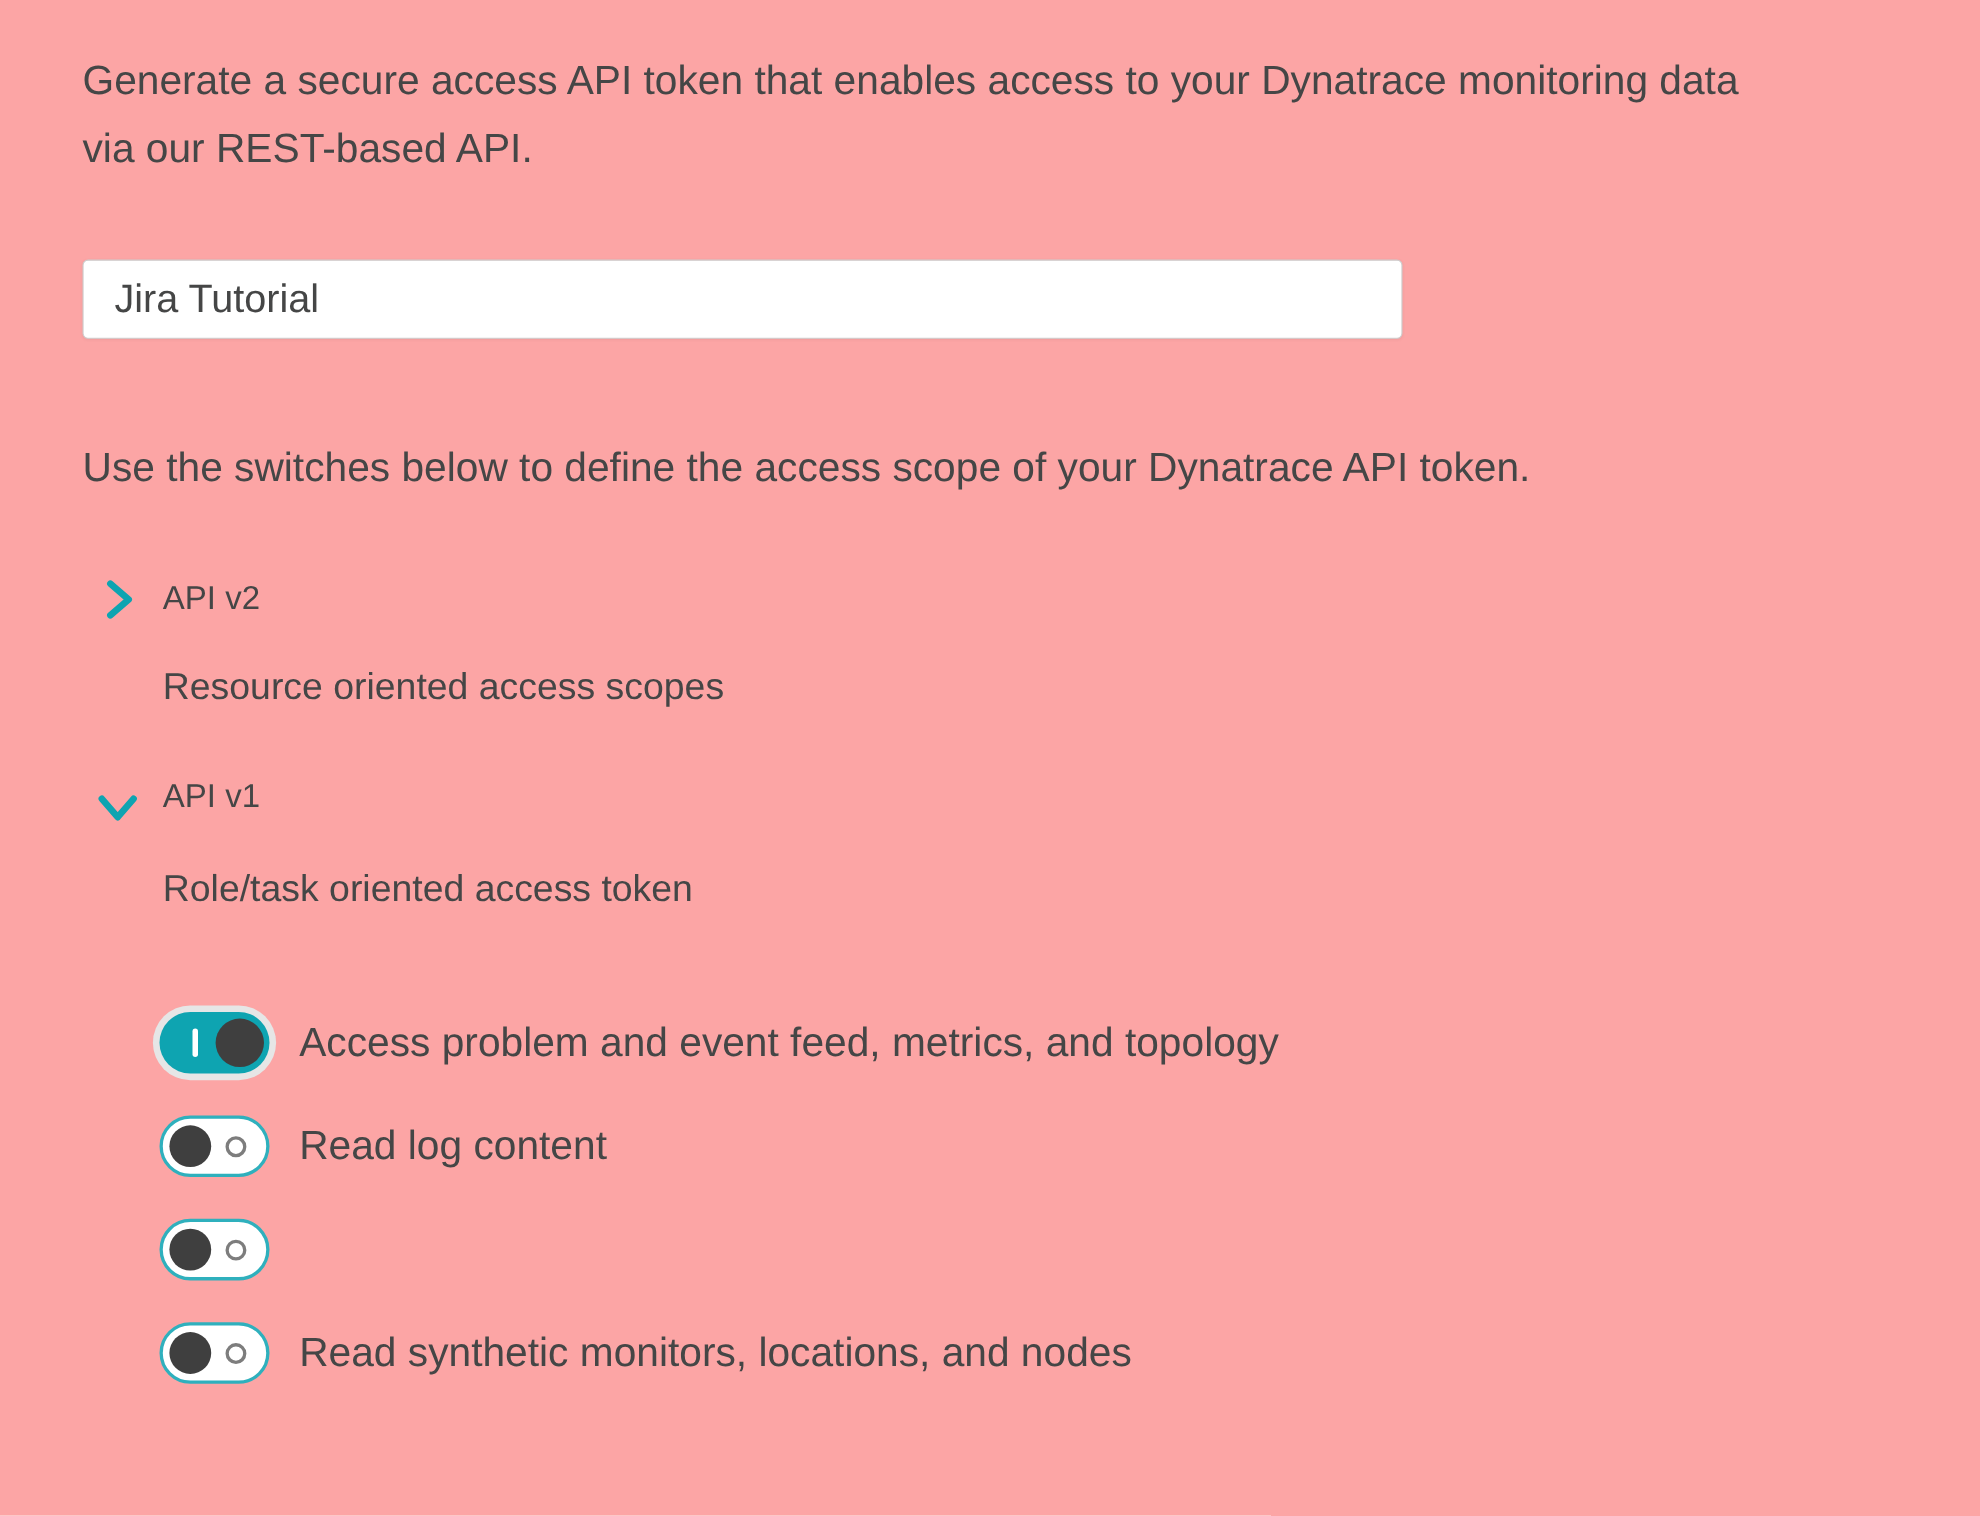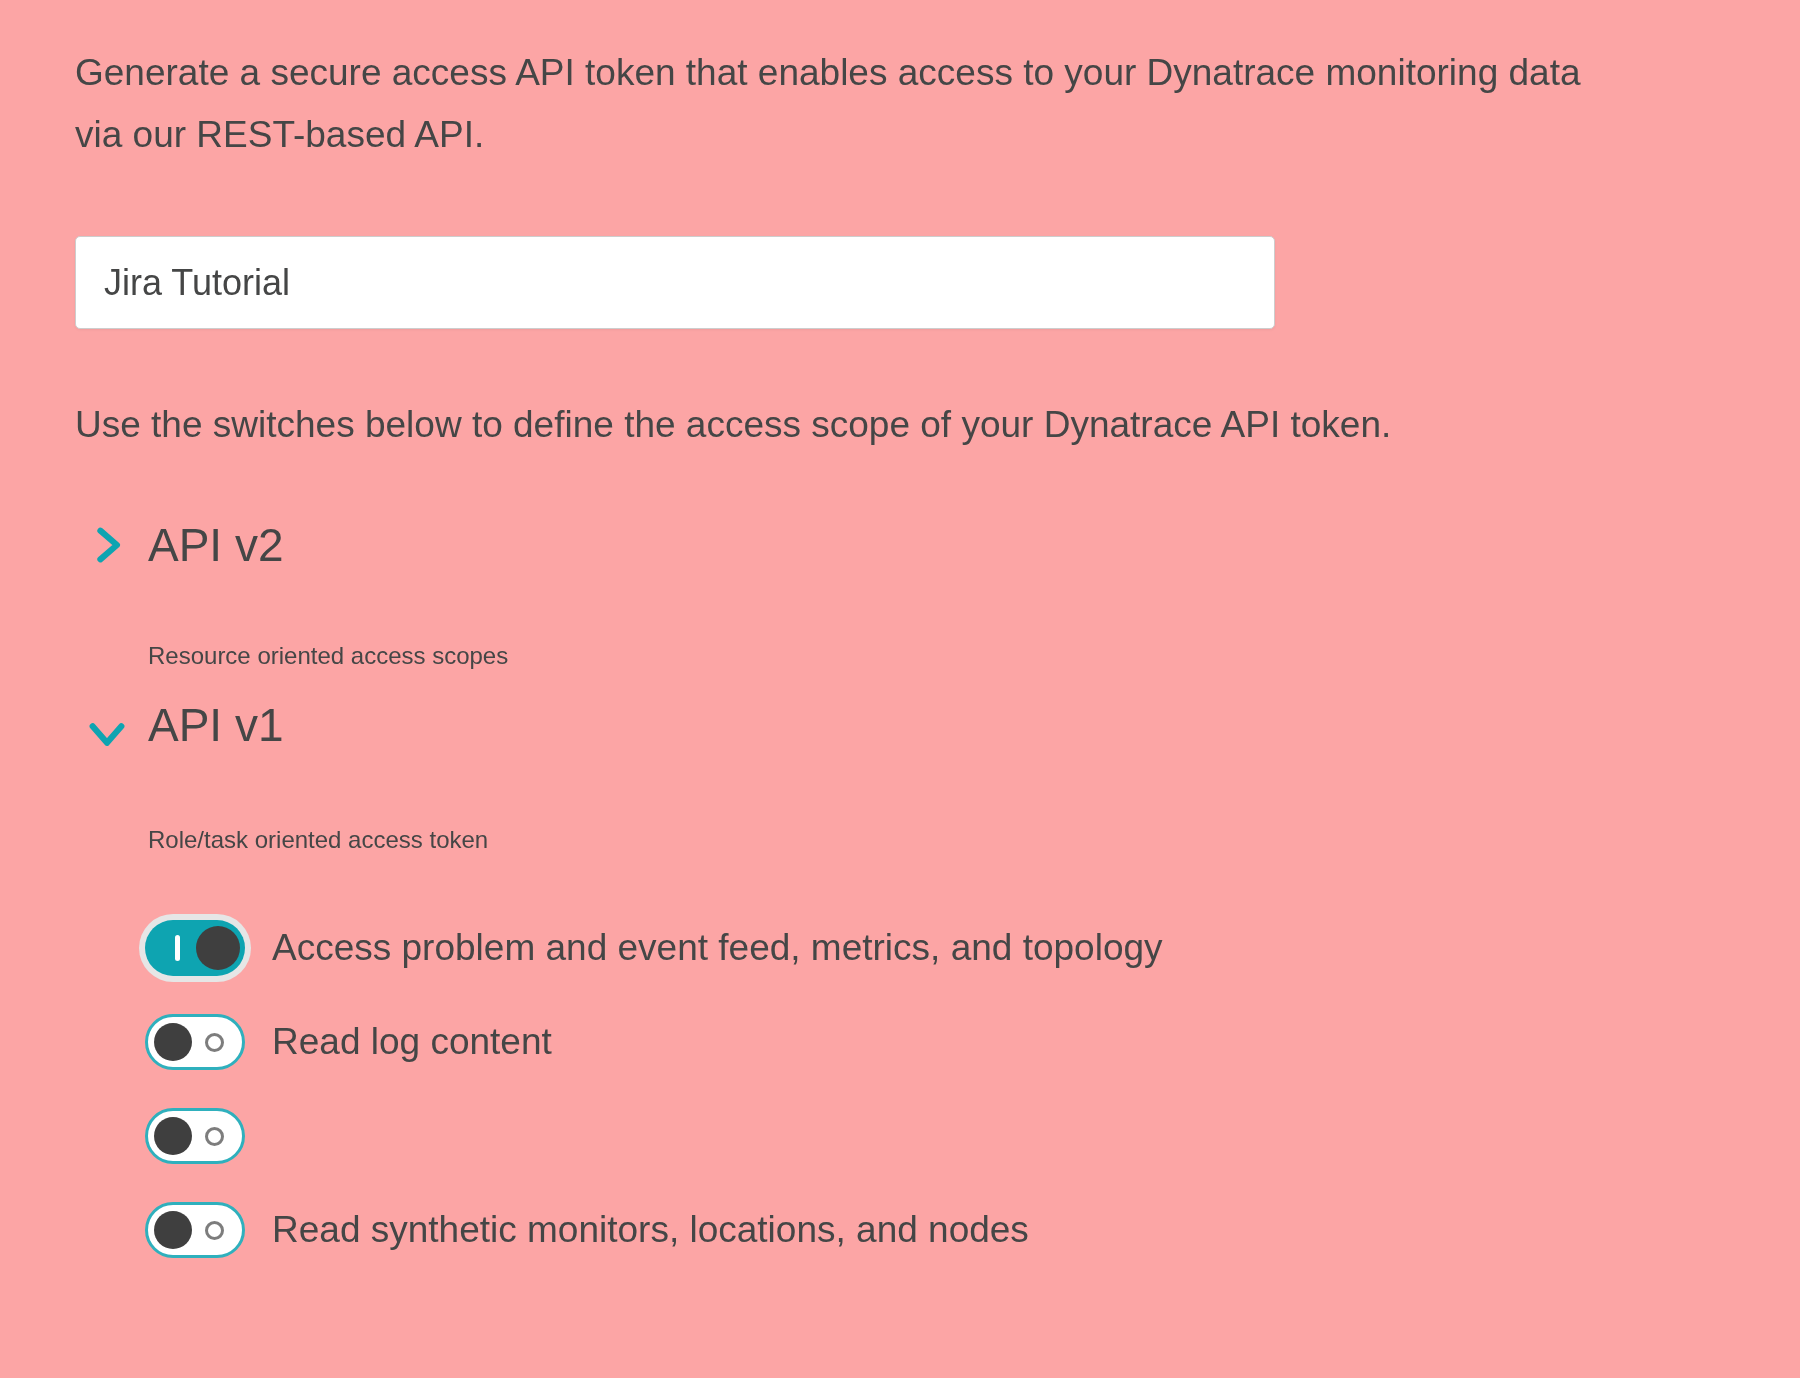--- a/index.html
+++ b/index.html
@@ -27,21 +27,21 @@
     position: absolute;
     left: 75px; top: 42px;
     font-size: 37px;
     line-height: 62px;
     white-space: nowrap;
   }
 
   .token-input {
     position: absolute;
     left: 75px; top: 236px;
-    width: 1200px; height: 93px;
+    width: 1200px; height: 72px;
     box-sizing: border-box;
     border: 1px solid #cdcdcd;
     border-radius: 5px;
     background: #ffffff;
     box-shadow: 0 1px 3px rgba(0,0,0,0.05);
     font-family: "Liberation Sans", sans-serif;
     font-size: 36px;
     color: var(--text, #454646);
     padding: 0 28px;
     outline: none;
@@ -63,32 +63,31 @@
     align-items: center;
     gap: 20px;
     cursor: pointer;
   }
   .section-header.v2 { top: 515px; }
   .section-header.v1 { top: 695px; align-items: flex-end; }
 
   .chevron { width: 42px; height: 42px; flex: 0 0 auto; display: block; }
 
   .section-title {
-    font-size: 46px;
+    font-size: 30px;
     line-height: 60px;
     white-space: nowrap;
   }
 
   .section-sub {
     position: absolute;
     left: 148px;
-    font-size: 24px;
+    font-size: 34px;
     line-height: 44px;
     white-space: nowrap;
-    margin-top: 32px;
   }
   .section-sub.v2 { top: 602px; }
   .section-sub.v1 { top: 786px; }
 
   .scope-row {
     position: absolute;
     left: 145px;
     height: 56px;
     display: flex;
     align-items: center;

